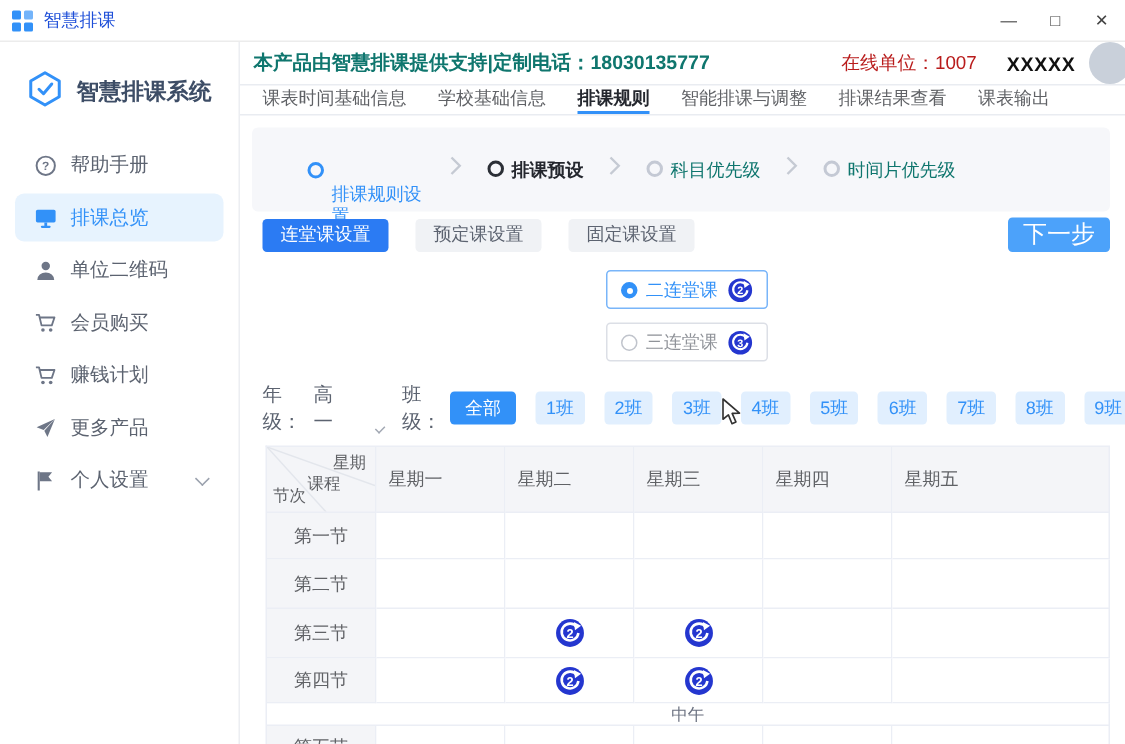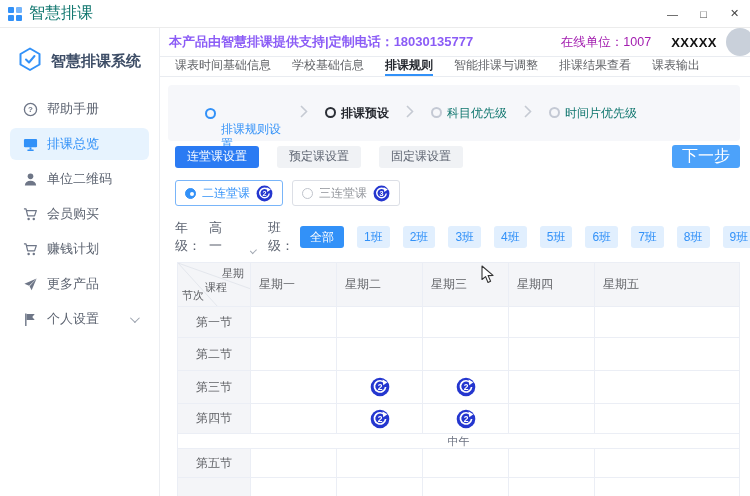--- a/index.html
+++ b/index.html
@@ -4,40 +4,40 @@
 <style>
   * { margin:0; padding:0; box-sizing:border-box; }
   html,body { width:750px; height:496px; overflow:hidden; }
   body { font-family:"Liberation Sans","DejaVu Sans",sans-serif; background:#fff; position:relative; color:#303133; }
 
   
   .titlebar { height:28px; display:flex; align-items:center; padding-left:8px; background:#fff; border-bottom:1px solid #ececec; }
   .app-icon { width:14px; height:14px; display:inline-grid; grid-template-columns:6px 6px; grid-template-rows:6px 6px; gap:2px; margin-right:7px; }
   .app-icon i { background:#3291f8; border-radius:1px; }
   .app-icon i:nth-child(2){ background:#74b4fa; }
-  .app-title { font-size:16px; color:#0f766e; }
+  .app-title { font-size:12px; color:#1d4ed8; }
   .win-controls { margin-left:auto; display:flex; }
   .win-controls span { width:31px; height:28px; display:flex; align-items:center; justify-content:center; font-size:11px; color:#444; cursor:default; }
 
   .body-row { display:flex; height:468px; }
 
   
   .sidebar { width:160px; background:#fff; border-right:1px solid #ecee f2; border-right:1px solid #eceef2; flex:none; }
   .logo-row { display:flex; align-items:center; gap:8px; padding:18px 0 14px 17px; }
   .logo-text { font-size:15px; font-weight:bold; color:#3d4d66; }
   .side-item { display:flex; align-items:center; gap:9px; height:32px; margin:3px 10px; padding-left:12px; border-radius:6px; font-size:13px; color:#5c6370; cursor:pointer; }
   .side-item .sicon { width:16px; height:16px; display:flex; align-items:center; justify-content:center; }
   .side-item.active { background:#e7f3fe; color:#3291f8; }
   .side-chevron { margin-left:auto; margin-right:12px; width:7px; height:7px; border-right:1.5px solid #9aa1ad; border-bottom:1.5px solid #9aa1ad; transform:rotate(45deg) translateY(-2px); }
 
   
   .main { flex:1; display:flex; flex-direction:column; min-width:0; }
   .topbar { height:37px; display:flex; align-items:center; padding:0 0 0 9px; border-bottom:1px solid #e9ecf1; position:relative; }
-  .notice { font-size:13px; font-weight:bold; color:#8b5cf6;text-align:right; }
-  .online { margin-left:auto; font-size:12.5px; color:#a21caf;text-align:center; }
+  .notice { font-size:13px; font-weight:bold; color:#0f766e;text-align:right; }
+  .online { margin-left:auto; font-size:12.5px; color:#b91c1c;text-align:center; }
   .username { font-size:13px; font-weight:bold; color:#111; margin-left:20px; letter-spacing:.5px; }
   .avatar { width:28px; height:28px; border-radius:50%; background:#c9d0da; margin-left:9px; margin-right:-4px; flex:none; }
 
   .tabs { height:31px; display:flex; align-items:flex-end; gap:21px; padding-left:15px; border-bottom:1px solid #e9ecf1; }
   .tab { font-size:12px; color:#606266; display:flex; align-items:center; cursor:pointer; border-bottom:2px solid transparent; }
   .tab.active { color:#24272e; font-weight:bold; border-bottom-color:#3291f8; }
 
   .content { padding:8px 10px 0 8px; }
 
   
@@ -51,21 +51,21 @@
   .step.current .slabel { color:#24272e; font-weight:bold; }
   .step-sep { color:#c5cad3; }
 
   
   .toolbar { display:flex; align-items:center; gap:18px; margin:4px 0 0 7px; }
   .tbtn { height:22px; padding:0 12px; font-size:12px; border-radius:3px; border:none; background:#f0f2f5; color:#5c6370; cursor:pointer; font-family:inherit; }
   .tbtn.active { background:#2b7bf3; color:#fff; }
   .next-btn { margin-left:auto; margin-right:0; height:23px; width:68px; background:#4ca2fa; color:#fff; font-size:16px; border:none; border-radius:3px; cursor:pointer; font-family:inherit; }
 
   
-  .options { display:flex; align-items:center; gap:9px; margin:12px 0 0 7px; }
+  .options { display:flex; align-items:center; gap:9px; margin:12px 0 0 7px;flex-direction:column; }
   .opt-box { height:26px; display:flex; align-items:center; gap:6px; padding:0 9px; border:1px solid #dcdfe6; border-radius:3px; background:#fff; font-size:12px; color:#909399; cursor:pointer; }
   .opt-box.selected { border-color:#79b5f9; color:#3291f8; }
   .radio { width:11px; height:11px; border-radius:50%; border:1px solid #c0c4cc; background:#fff; flex:none; position:relative; }
   .opt-box.selected .radio { border-color:#3291f8; background:#3291f8; }
   .opt-box.selected .radio::after { content:""; position:absolute; left:3.5px; top:3.5px; width:4px; height:4px; border-radius:50%; background:#fff; }
   .clear-btn { height:26px; padding:0 11px; font-size:12px; color:#5c6370; background:#fff; border:1px solid #dcdfe6; border-radius:3px; cursor:pointer; font-family:inherit; }
 
   
   .filters { display:flex; align-items:center; margin:13px 0 0 7px; font-size:13px; color:#5c6370; }
   .grade-select { display:flex; align-items:flex-end; gap:26px; margin:0 14px 0 8px; cursor:pointer; color:#5c6370; }

